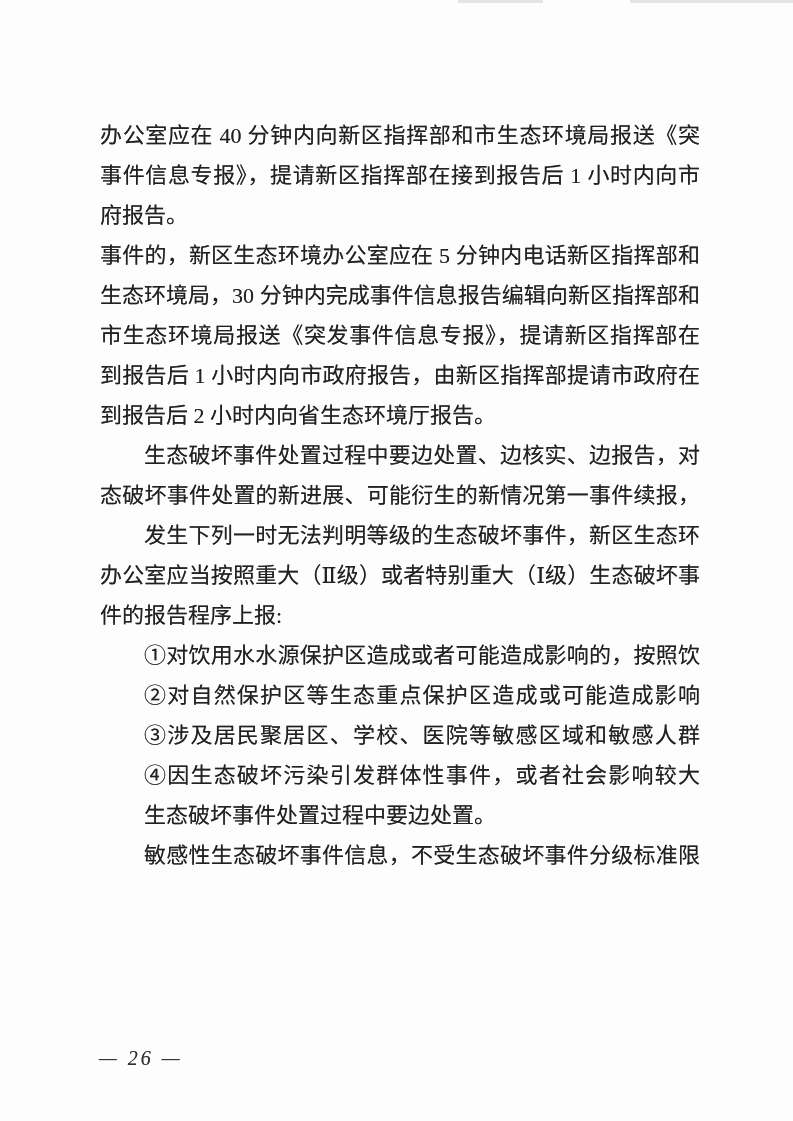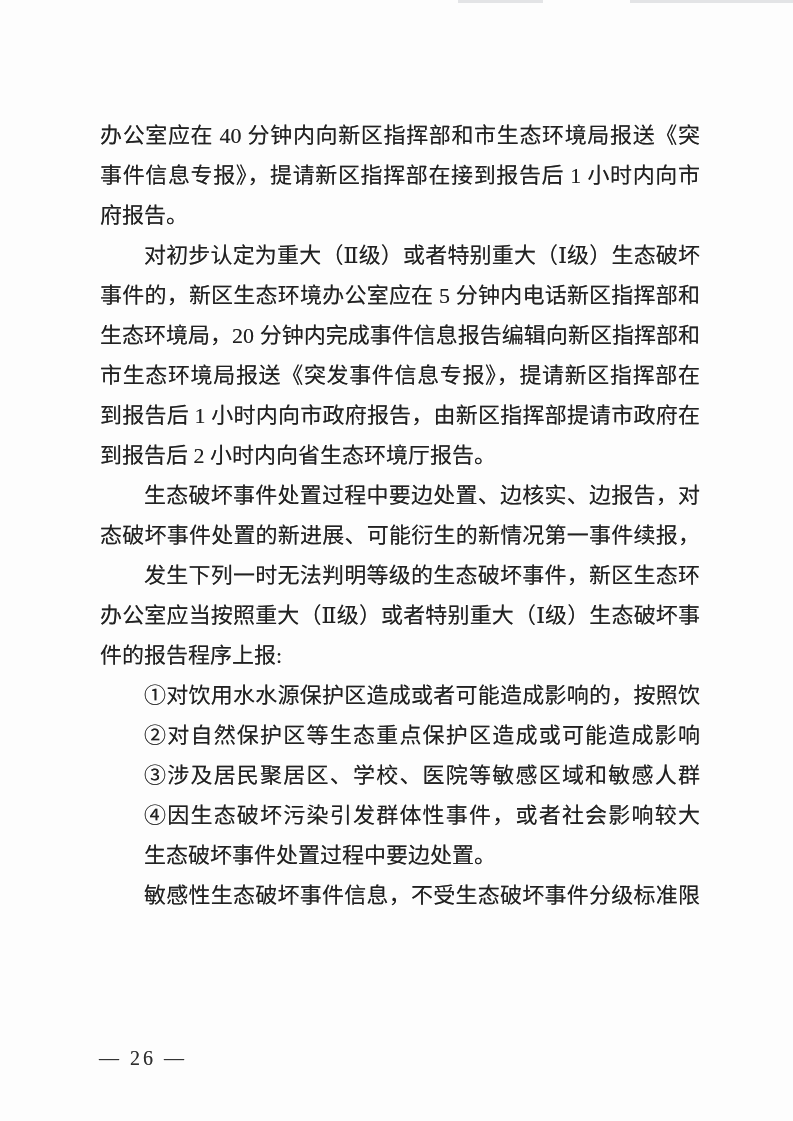--- a/index.html
+++ b/index.html
@@ -50,35 +50,35 @@
   .footer {
     position: absolute;
     left: 99px;
     top: 1044px;
     height: 28px;
     line-height: 28px;
     font-size: 20px;
     color: #2e2e2e;
     letter-spacing: 3px;
     text-shadow: 0 0 0.5px rgba(30,30,30,0.5);
+    font-style: italic;
   }
 </style>
 </head>
 <body>
 
 <div class="page">
   <div class="artifact a1"></div>
   <div class="artifact a2"></div>
   <div class="textblock" id="textblock">
       <div class="line fill">办公室应在 40 分钟内向新区指挥部和市生态环境局报送《突发</div>
       <div class="line fill">事件信息专报》，提请新区指挥部在接到报告后 1 小时内向市政</div>
       <div class="line">府报告。</div>
-      <div class="line indent fill">对初步认定为重大（Ⅱ级）或者特别重大（Ⅰ级）生态破坏</div>
       <div class="line fill">事件的，新区生态环境办公室应在 5 分钟内电话新区指挥部和市</div>
-      <div class="line fill">生态环境局，20 分钟内完成事件信息报告编辑向新区指挥部和</div>
+      <div class="line fill">生态环境局，30 分钟内完成事件信息报告编辑向新区指挥部和</div>
       <div class="line fill">市生态环境局报送《突发事件信息专报》，提请新区指挥部在接</div>
       <div class="line fill">到报告后 1 小时内向市政府报告，由新区指挥部提请市政府在接</div>
       <div class="line">到报告后 2 小时内向省生态环境厅报告。</div>
       <div class="line indent fill">生态破坏事件处置过程中要边处置、边核实、边报告，对生</div>
       <div class="line fill">态破坏事件处置的新进展、可能衍生的新情况第一事件续报，处</div>
       <div class="line indent fill">发生下列一时无法判明等级的生态破坏事件，新区生态环境</div>
       <div class="line fill">办公室应当按照重大（Ⅱ级）或者特别重大（Ⅰ级）生态破坏事</div>
       <div class="line">件的报告程序上报:</div>
       <div class="line indent fill">①对饮用水水源保护区造成或者可能造成影响的，按照饮用</div>
       <div class="line indent fill">②对自然保护区等生态重点保护区造成或可能造成影响的。</div>

